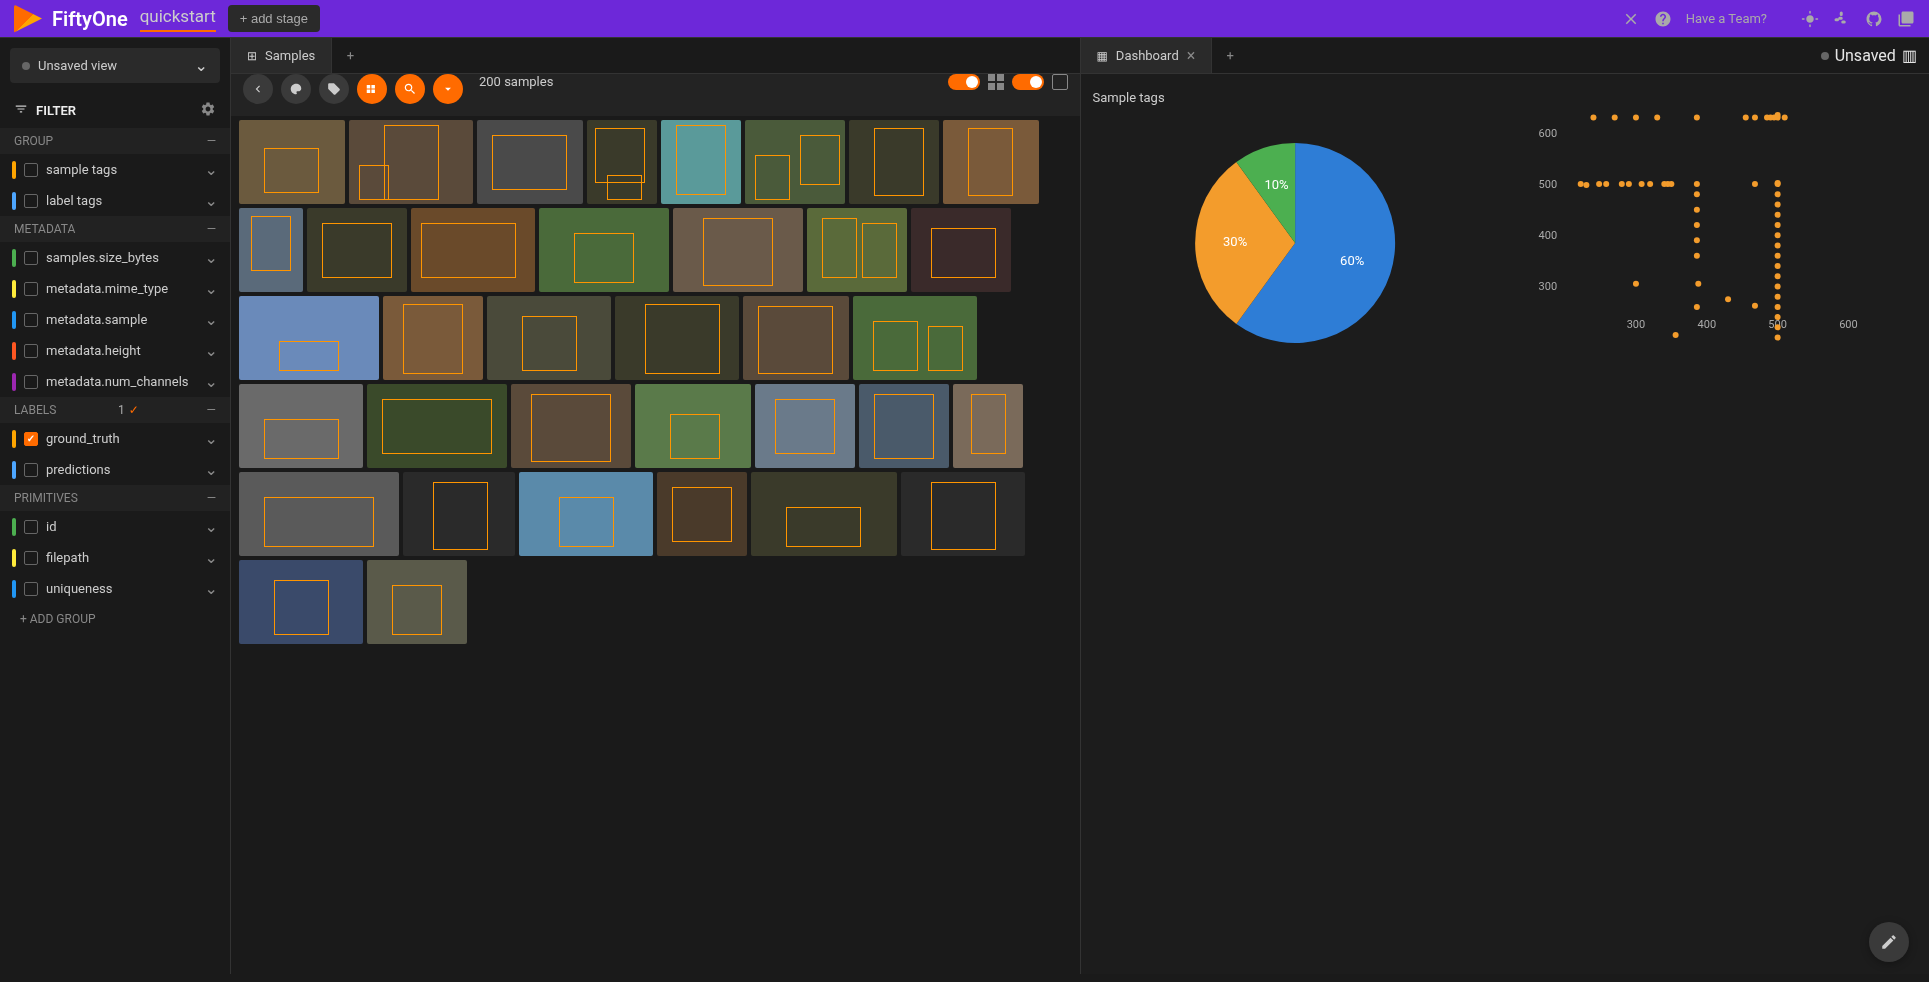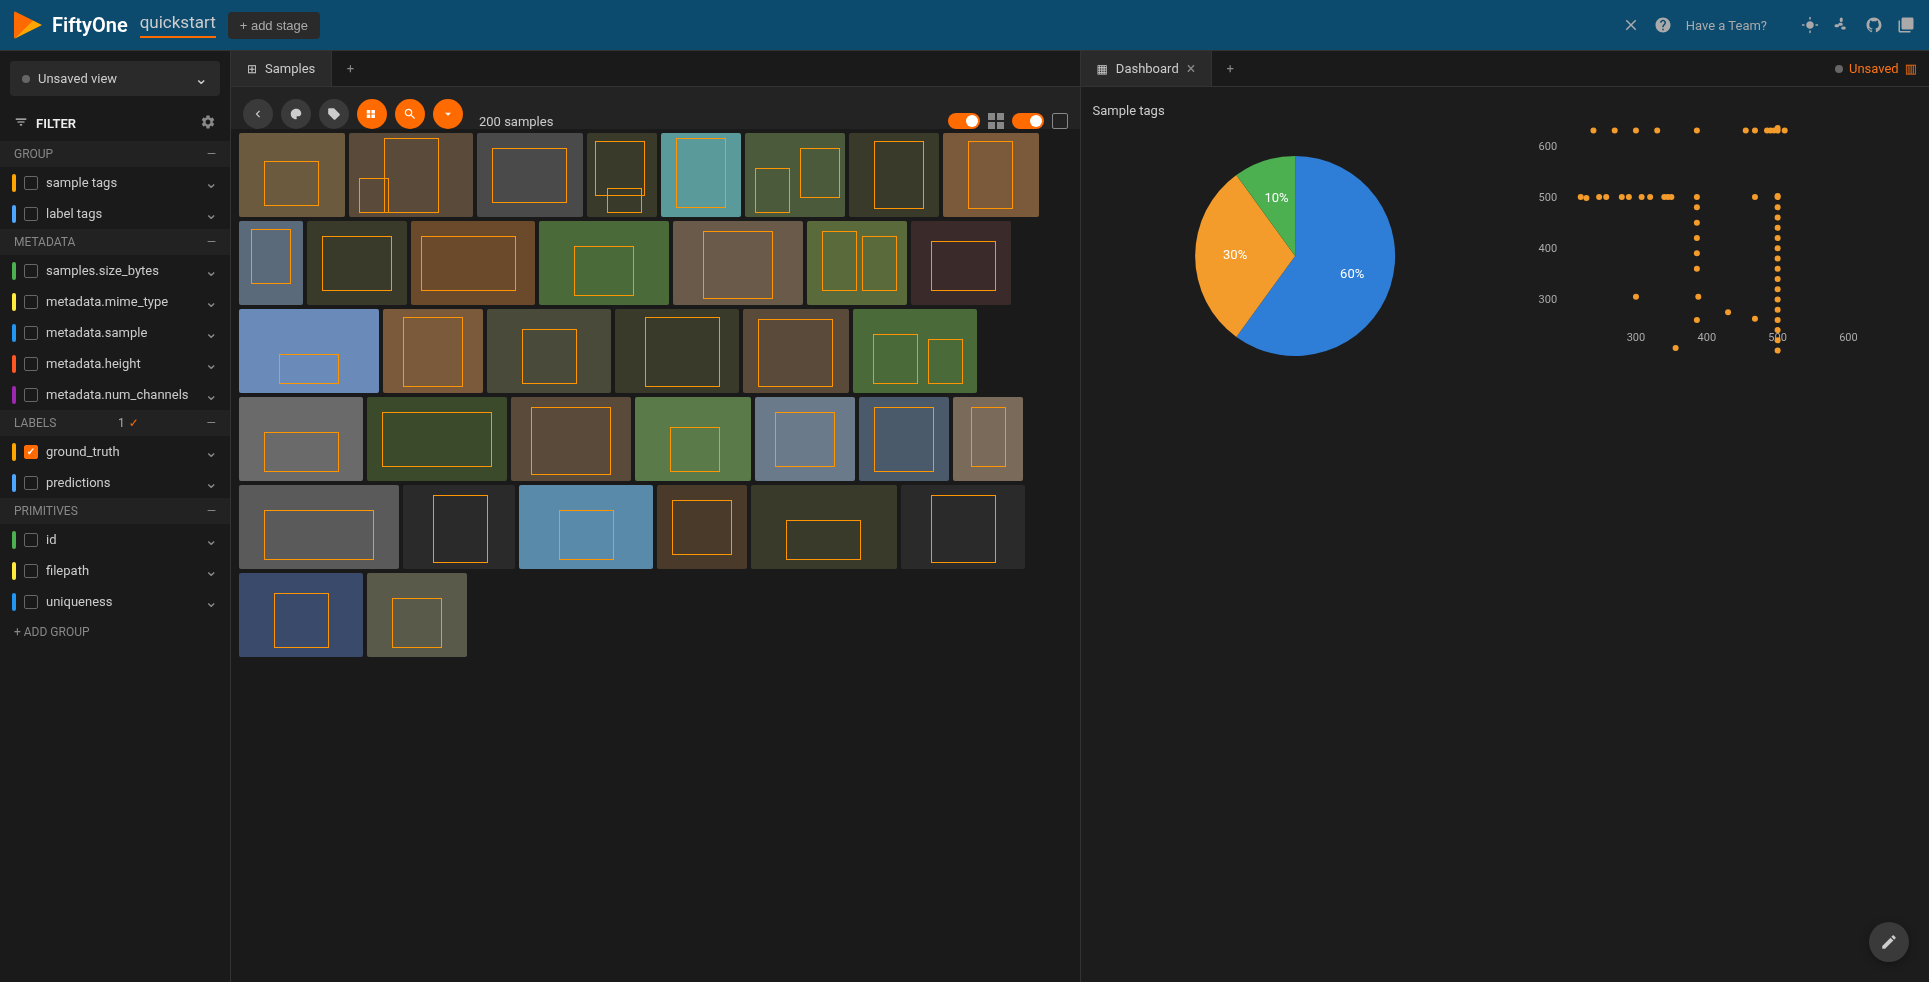--- a/index.html
+++ b/index.html
@@ -6,22 +6,22 @@
 body {
   background: #1a1a1a;
   color: #ccc;
   font-family: -apple-system, BlinkMacSystemFont, "Segoe UI", Roboto, sans-serif;
   font-size: 13px;
   width: 1929px;
   height: 982px;
   overflow: hidden;
 }
 .top-bar {
-  height: 51px;
-  background: #0c4a6e;
+  height: 38px;
+  background: #6d28d9;
   border-bottom: 1px solid #333;
   display: flex;
   align-items: center;
   padding: 12px 14px;
   gap: 12px;
 }
 .logo {
   display: flex;
   align-items: center;
   gap: 10px;
@@ -110,21 +110,21 @@
   cursor: pointer;
   font-size: 13px;
 }
 .color-bar { width: 4px; height: 18px; border-radius: 2px; }
 .checkbox { width: 14px; height: 14px; border: 1.5px solid #666; border-radius: 2px; display: flex; align-items: center; justify-content: center; }
 .checkbox.checked { background: #ff6b00; border-color: #ff6b00; }
 .checkbox.checked::after { content: "✓"; color: #fff; font-size: 10px; font-weight: bold; }
 .filter-item .chev { margin-left: auto; color: #888; }
 .chev::after { content: "⌄"; font-size: 16px; }
 
-.add-group-btn { padding: 8px 14px; color: #888; font-size: 12px; cursor: pointer; }
+.add-group-btn { padding: 8px 20px; color: #888; font-size: 12px; cursor: pointer; }
 
 .content-area { flex: 1; display: flex; }
 
 .samples-panel { flex: 1; display: flex; flex-direction: column; min-width: 0; border-right: 1px solid #333; }
 
 .tab-bar {
   height: 36px;
   display: flex;
   align-items: stretch;
   background: #1a1a1a;
@@ -141,21 +141,21 @@
   cursor: pointer;
 }
 .tab.active { background: #2a2a2a; }
 .tab-icon { font-size: 12px; }
 .tab-add { width: 36px; display: flex; align-items: center; justify-content: center; cursor: pointer; color: #888; }
 .tab-close { color: #888; cursor: pointer; font-size: 16px; }
 
 .toolbar {
   height: 42px;
   display: flex;
-  align-items: flex-end;
+  align-items: flex-start;
   padding: 0 12px;
   gap: 8px;
   background: #232323;
 }
 .round-btn {
   width: 30px;
   height: 30px;
   border-radius: 15px;
   background: #3a3a3a;
   display: flex;
@@ -208,21 +208,21 @@
 
 .dashboard-panel { flex: 1; display: flex; flex-direction: column; }
 .dashboard-tab-bar {
   height: 36px;
   display: flex;
   align-items: stretch;
   background: #1a1a1a;
   border-bottom: 1px solid #333;
 }
 .dashboard-tab-spacer { flex: 1; }
-.unsaved-right { display: flex; align-items: center; gap: 6px; padding: 0 12px; color: #f97316; font-size: 13px; }
+.unsaved-right { display: flex; align-items: center; gap: 6px; padding: 0 12px; color: #e5e5e5; font-size: 16px; }
 
 .charts-area {
   flex: 1;
   display: flex;
   padding: 8px;
   gap: 8px;
   background: #1c1c1c;
 }
 .chart-card {
   flex: 1;

